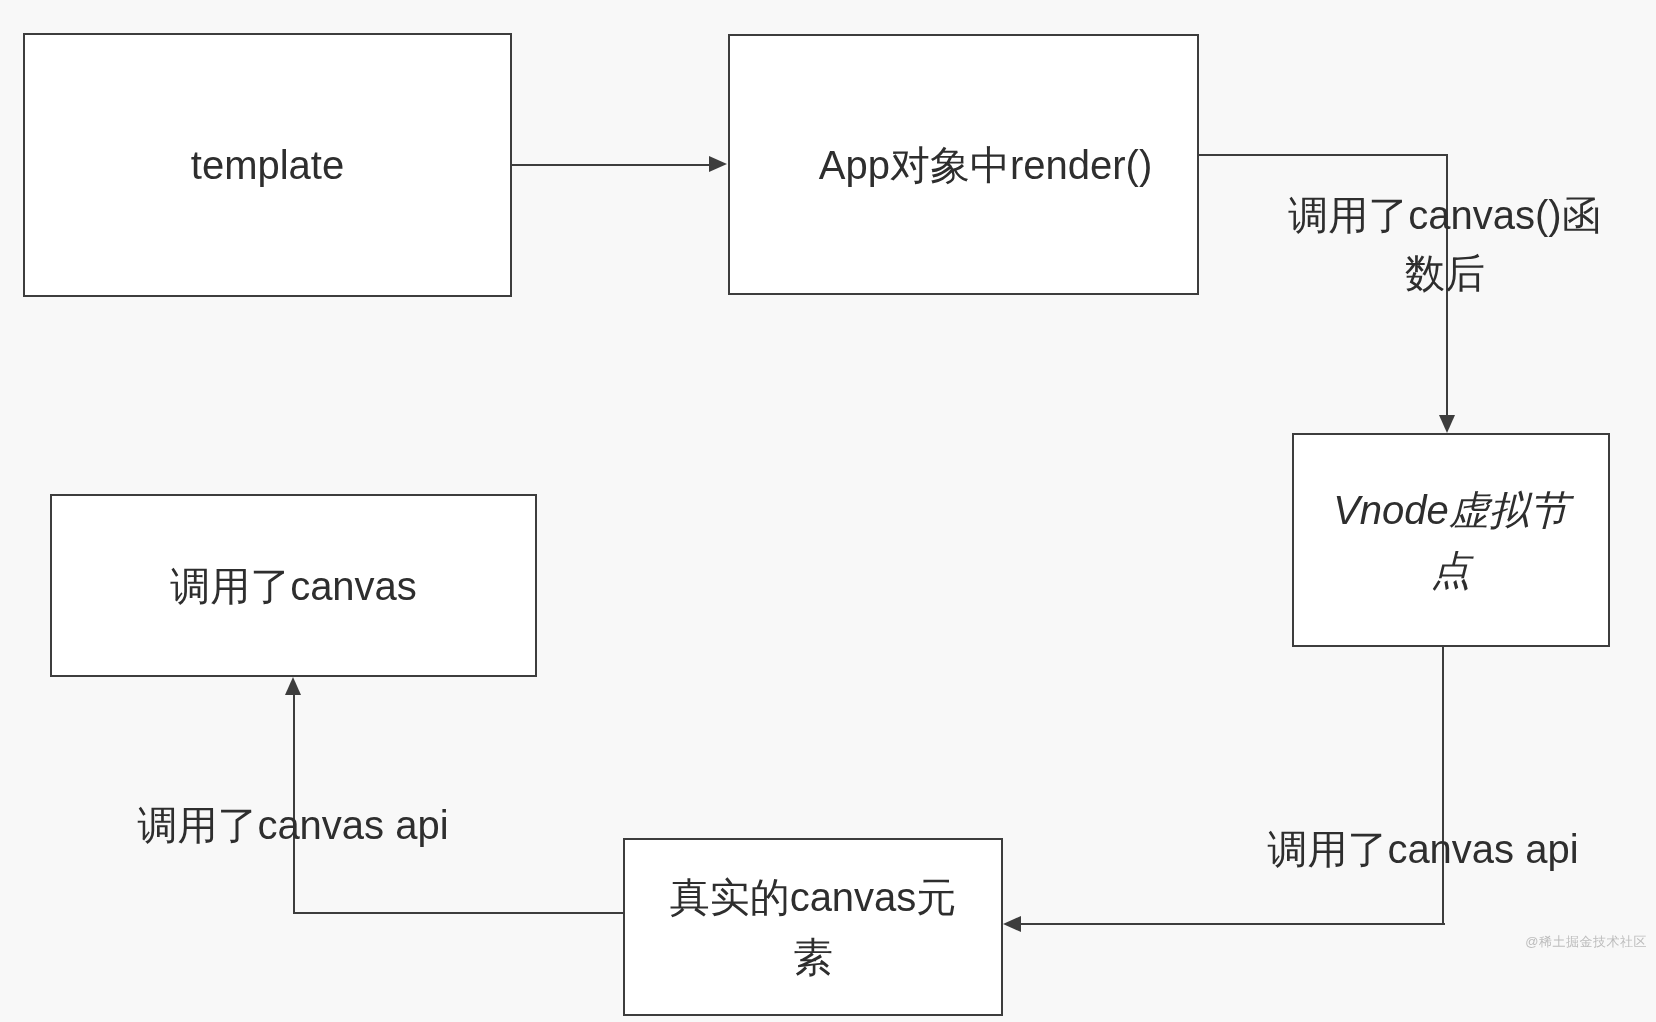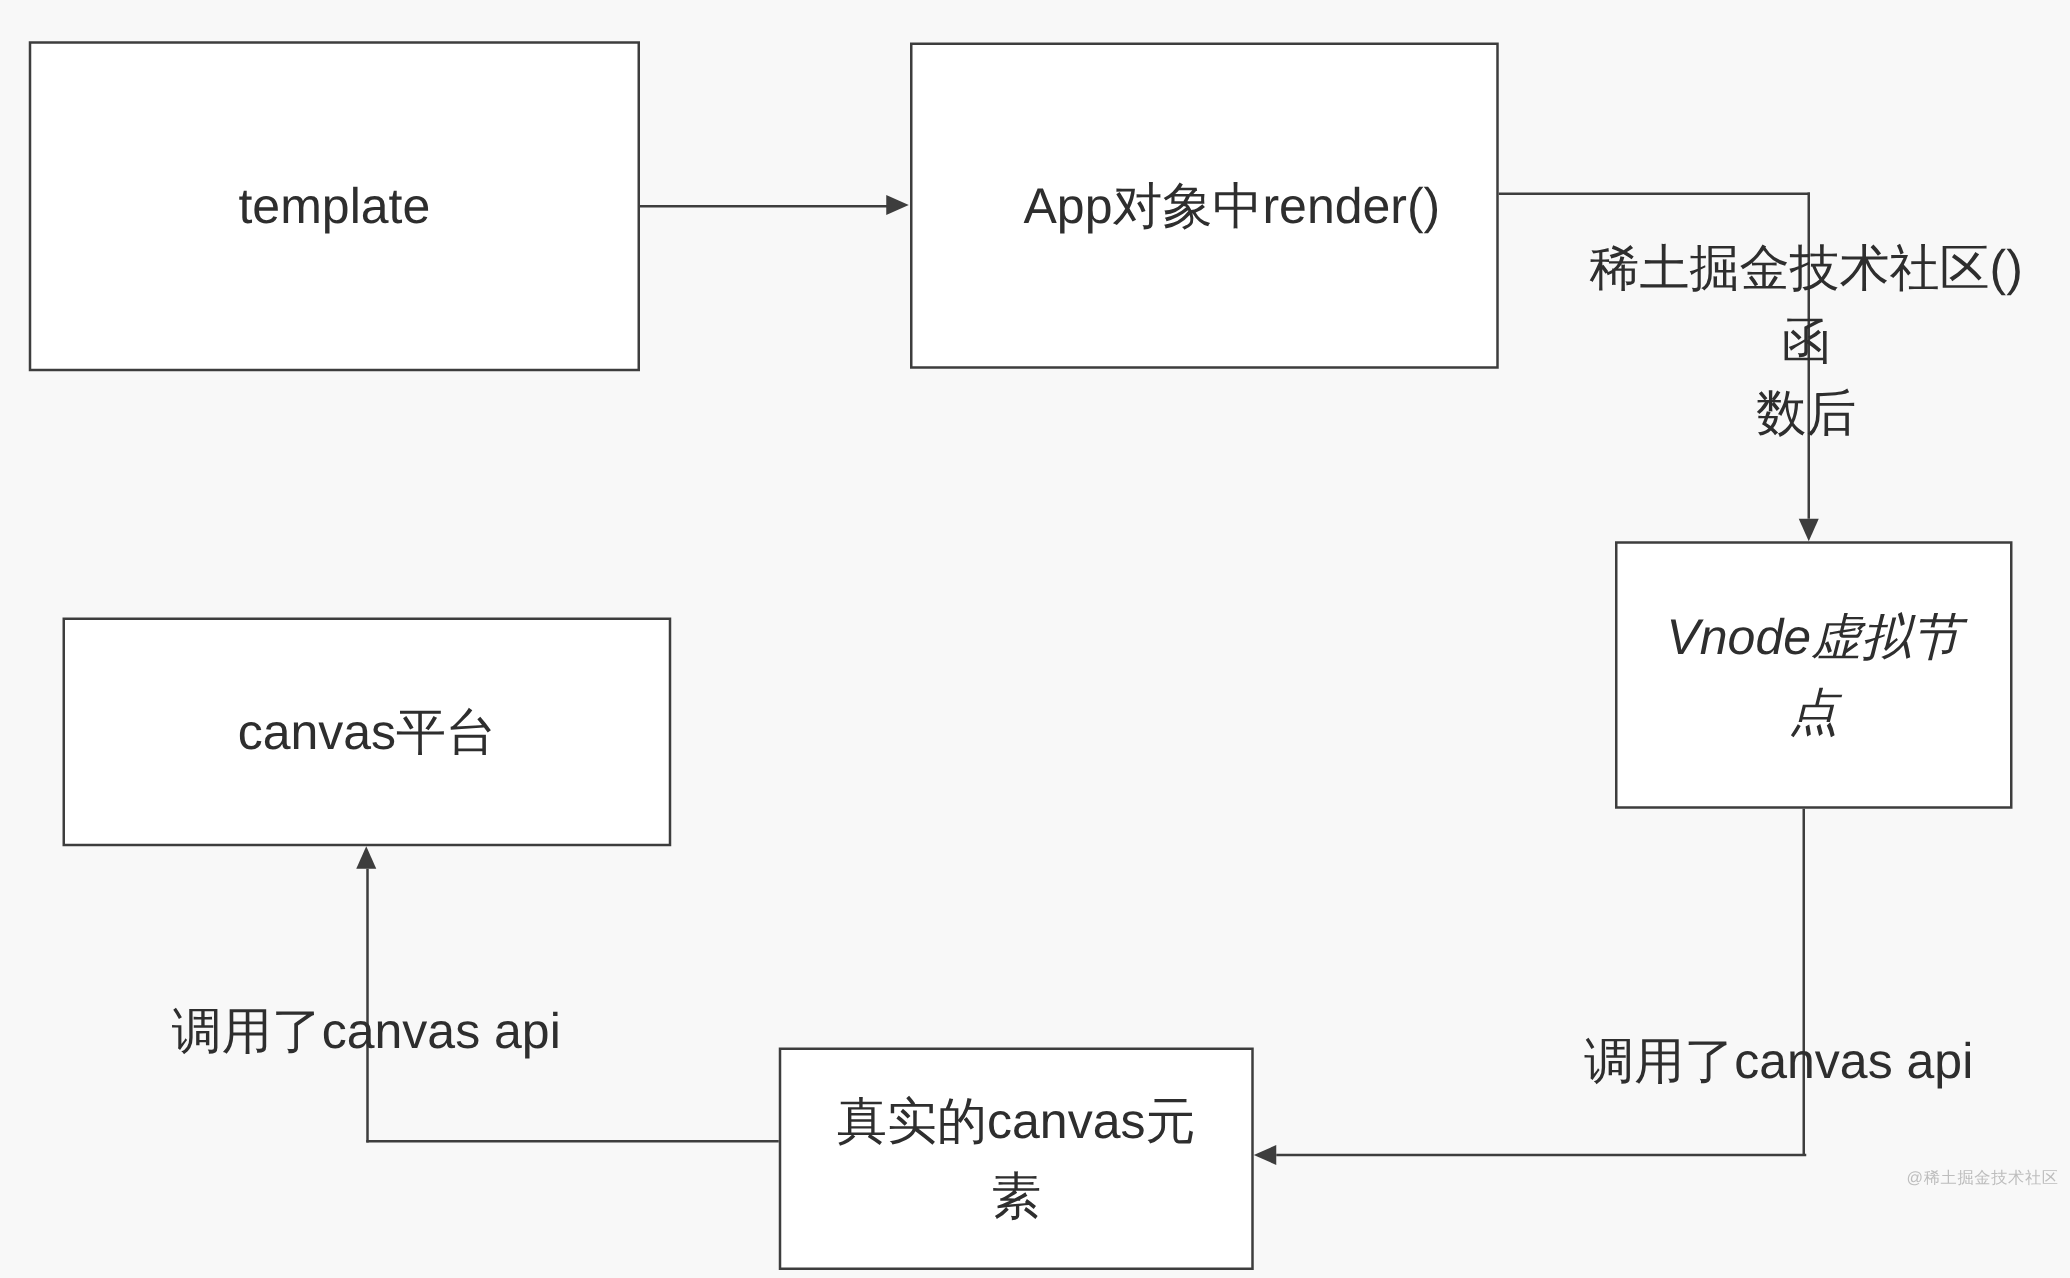--- a/index.html
+++ b/index.html
@@ -95,21 +95,21 @@
   <div class="node" style="left:728px;top:34px;width:471px;height:261px;padding-left:44px;">
     <span class="node-label">App对象中render()</span>
   </div>
 
   <div class="node" style="left:1292px;top:433px;width:318px;height:214px;font-style:italic;">
     <span class="node-label">Vnode虚拟节
 点</span>
   </div>
 
   <div class="node" style="left:50px;top:494px;width:487px;height:183px;">
-    <span class="node-label">canvas平台</span>
+    <span class="node-label">调用了canvas</span>
   </div>
 
   <div class="node" style="left:623px;top:827px;width:380px;height:178px;margin-top:11px;">
     <span class="node-label">真实的canvas元
 素</span>
   </div>
 
   <div class="seg h" style="left:512px;top:164px;width:199px;"></div>
   <div class="arrow right" style="left:709px;top:156px;"></div>
 
@@ -118,21 +118,21 @@
   <div class="arrow down" style="left:1439px;top:415px;"></div>
 
   <div class="seg v" style="left:1442px;top:647px;height:277px;"></div>
   <div class="seg h" style="left:1021px;top:923px;width:424px;"></div>
   <div class="arrow left" style="left:1003px;top:916px;"></div>
 
   <div class="seg h" style="left:293px;top:912px;width:330px;"></div>
   <div class="seg v" style="left:293px;top:695px;height:219px;"></div>
   <div class="arrow up" style="left:285px;top:677px;"></div>
 
-  <div class="edge-label" style="left:1265px;top:186px;width:360px;">稀土掘金技术社区()函
+  <div class="edge-label" style="left:1265px;top:186px;width:360px;">调用了canvas()函
 数后</div>
 
   <div class="edge-label" style="left:1223px;top:820px;width:400px;">调用了canvas api</div>
 
   <div class="edge-label" style="left:93px;top:796px;width:400px;">调用了canvas api</div>
 
   <div class="watermark">@稀土掘金技术社区</div>
 
 </div>
 

